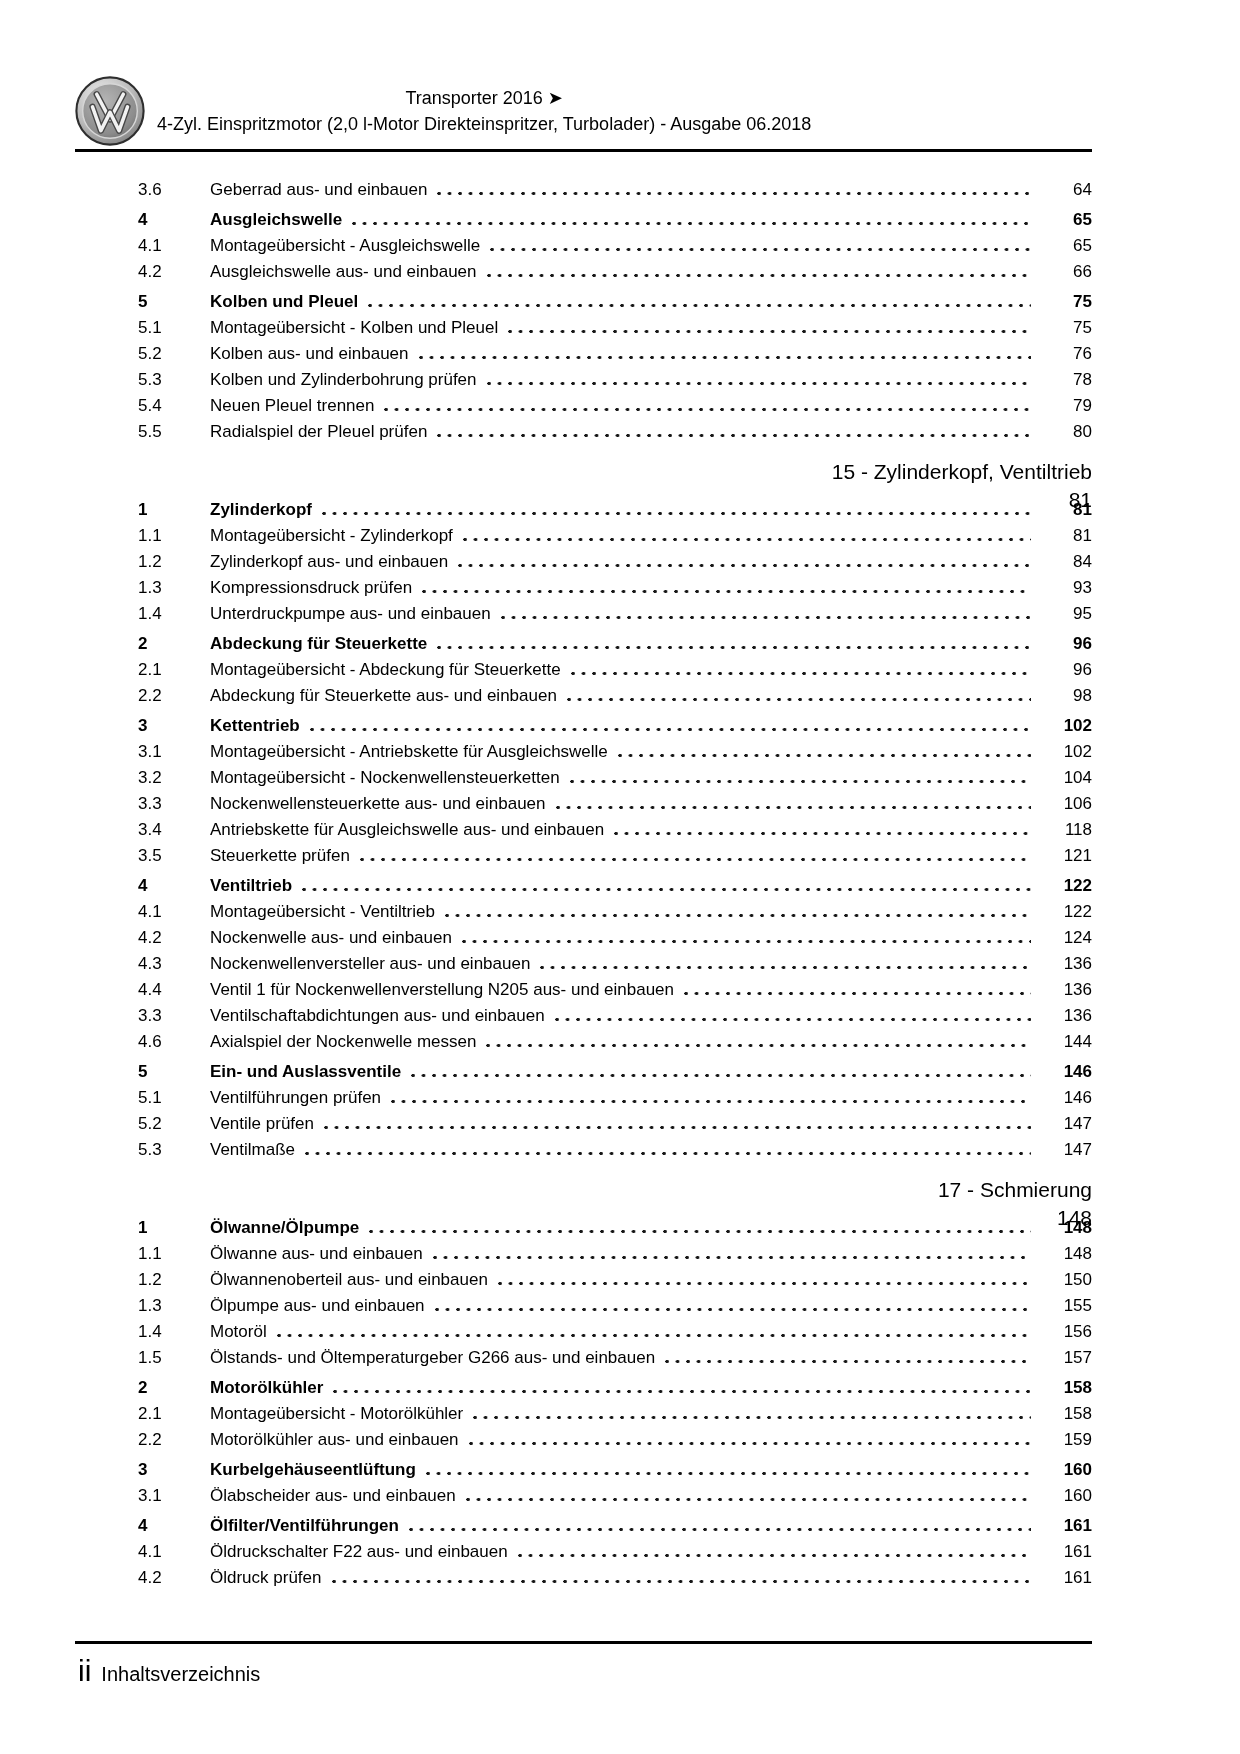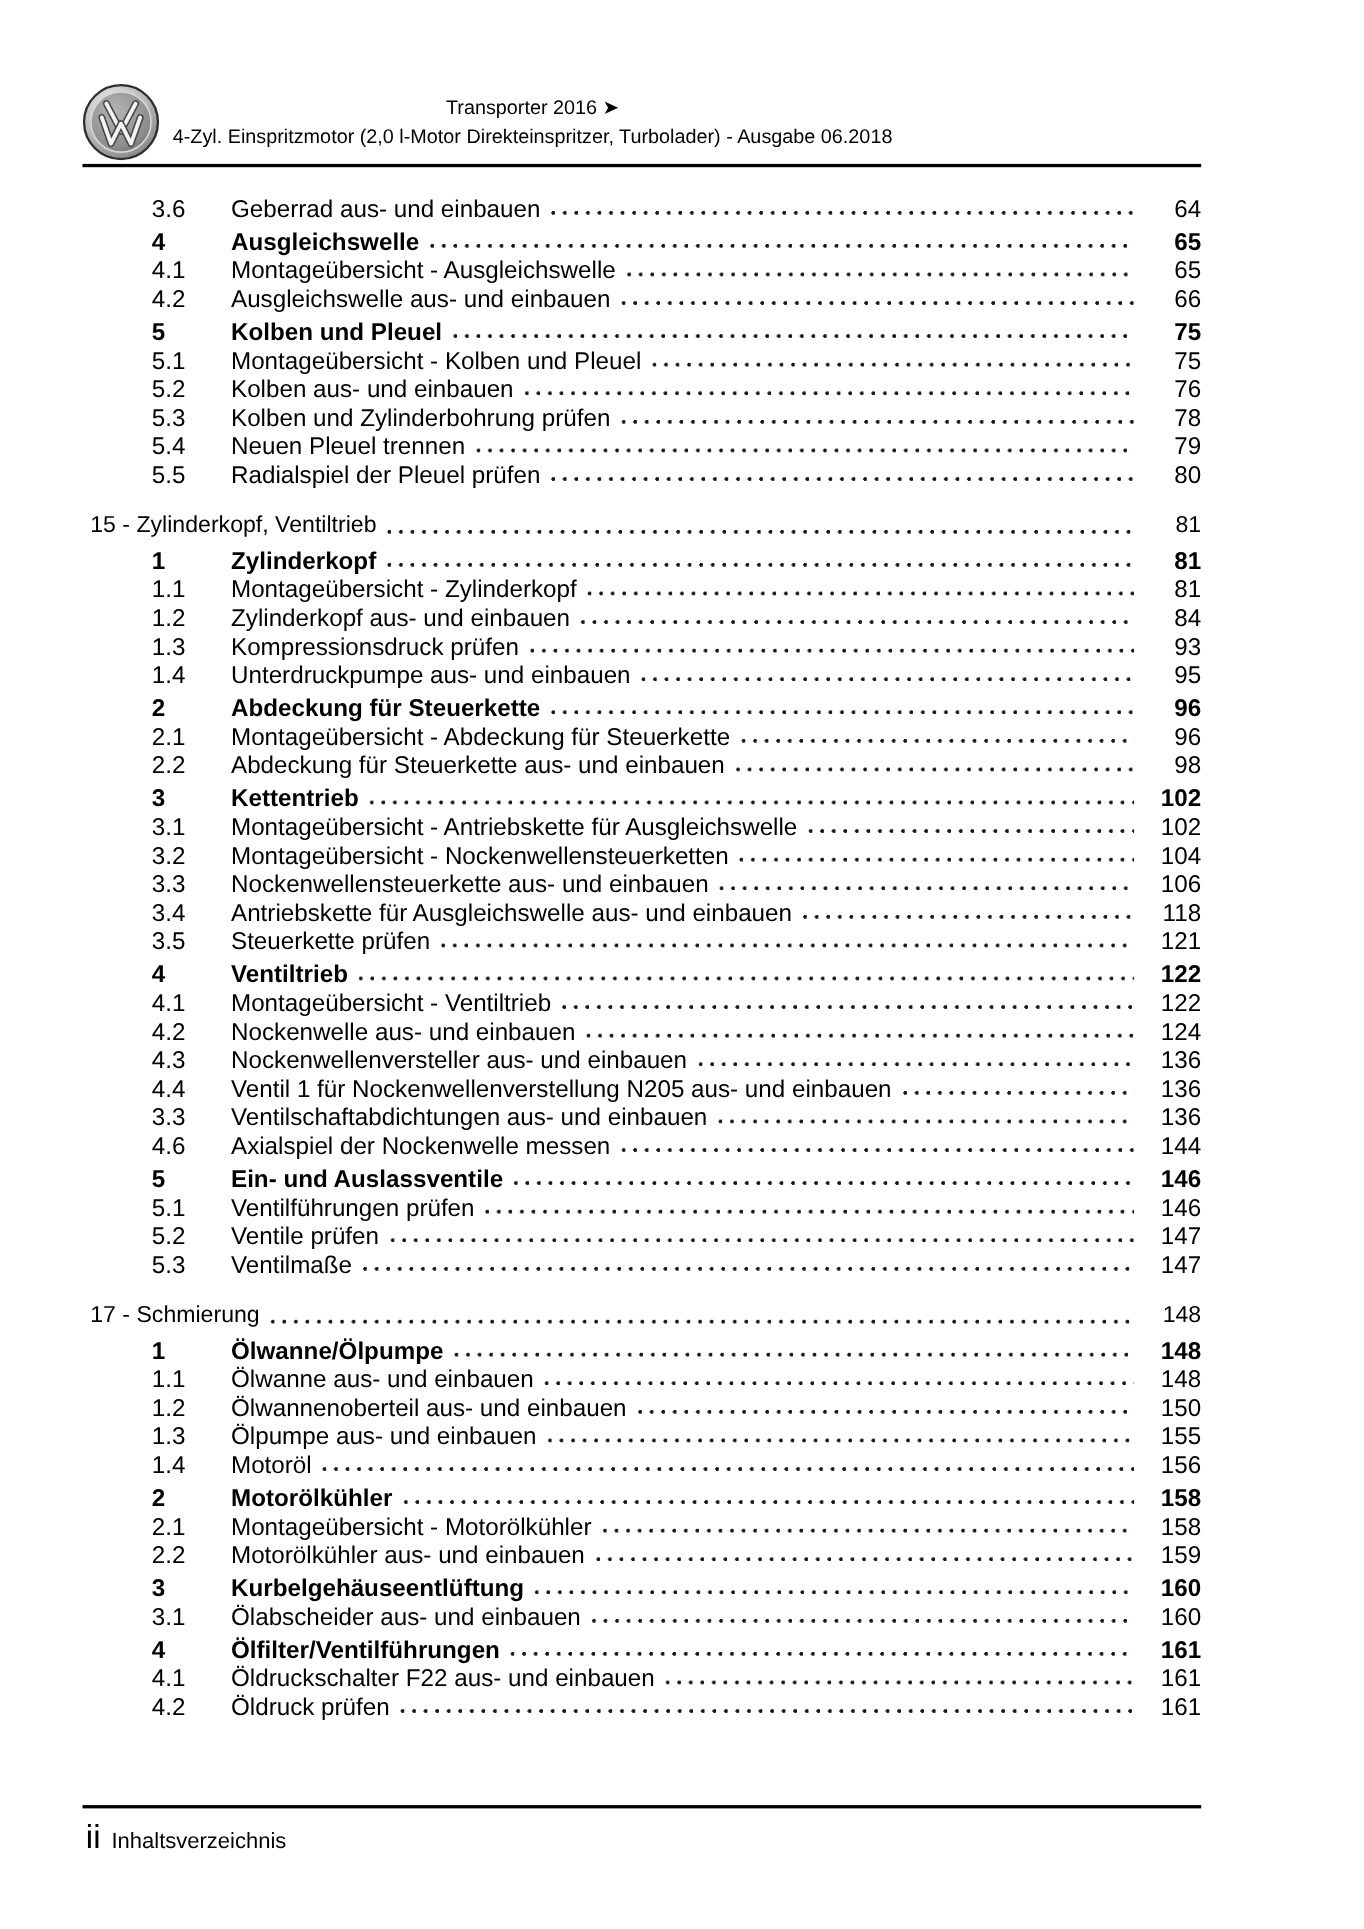--- a/index.html
+++ b/index.html
@@ -56,32 +56,33 @@
 
   
   .toc {
     margin-top: 22px;
   }
   .toc-row {
     display: flex;
     align-items: flex-end;
     height: 26px;
     padding-left: 63px;
-    font-size: 22px;
+    font-size: 17px;
   }
   .toc-row > span { line-height: 20px; white-space: nowrap; }
   .toc-row.bold {
     font-weight: bold;
     margin-top: 4px;
   }
   .toc-row.chapter {
     padding-left: 7px;
     height: 30px;
     margin-top: 18px;
     font-size: 21px;
+    flex-direction: column;
   }
   .toc-row.chapter > span { line-height: 24px; }
   .num {
     width: 72px;
     flex: none;
   }
   .title {
     flex: none;
   }
   .dots {
@@ -403,20 +404,26 @@
           <span class="title">Ölpumpe aus- und einbauen</span>
           <span class="dots"></span>
           <span class="pg">155</span>
         </div>
         <div class="toc-row">
           <span class="num">1.4</span>
           <span class="title">Motoröl</span>
           <span class="dots"></span>
           <span class="pg">156</span>
         </div>
+        <div class="toc-row">
+          <span class="num">1.5</span>
+          <span class="title">Ölstands- und Öltemperaturgeber G266 aus- und einbauen</span>
+          <span class="dots"></span>
+          <span class="pg">157</span>
+        </div>
         <div class="toc-row bold">
           <span class="num">2</span>
           <span class="title">Motorölkühler</span>
           <span class="dots"></span>
           <span class="pg">158</span>
         </div>
         <div class="toc-row">
           <span class="num">2.1</span>
           <span class="title">Montageübersicht - Motorölkühler</span>
           <span class="dots"></span>

